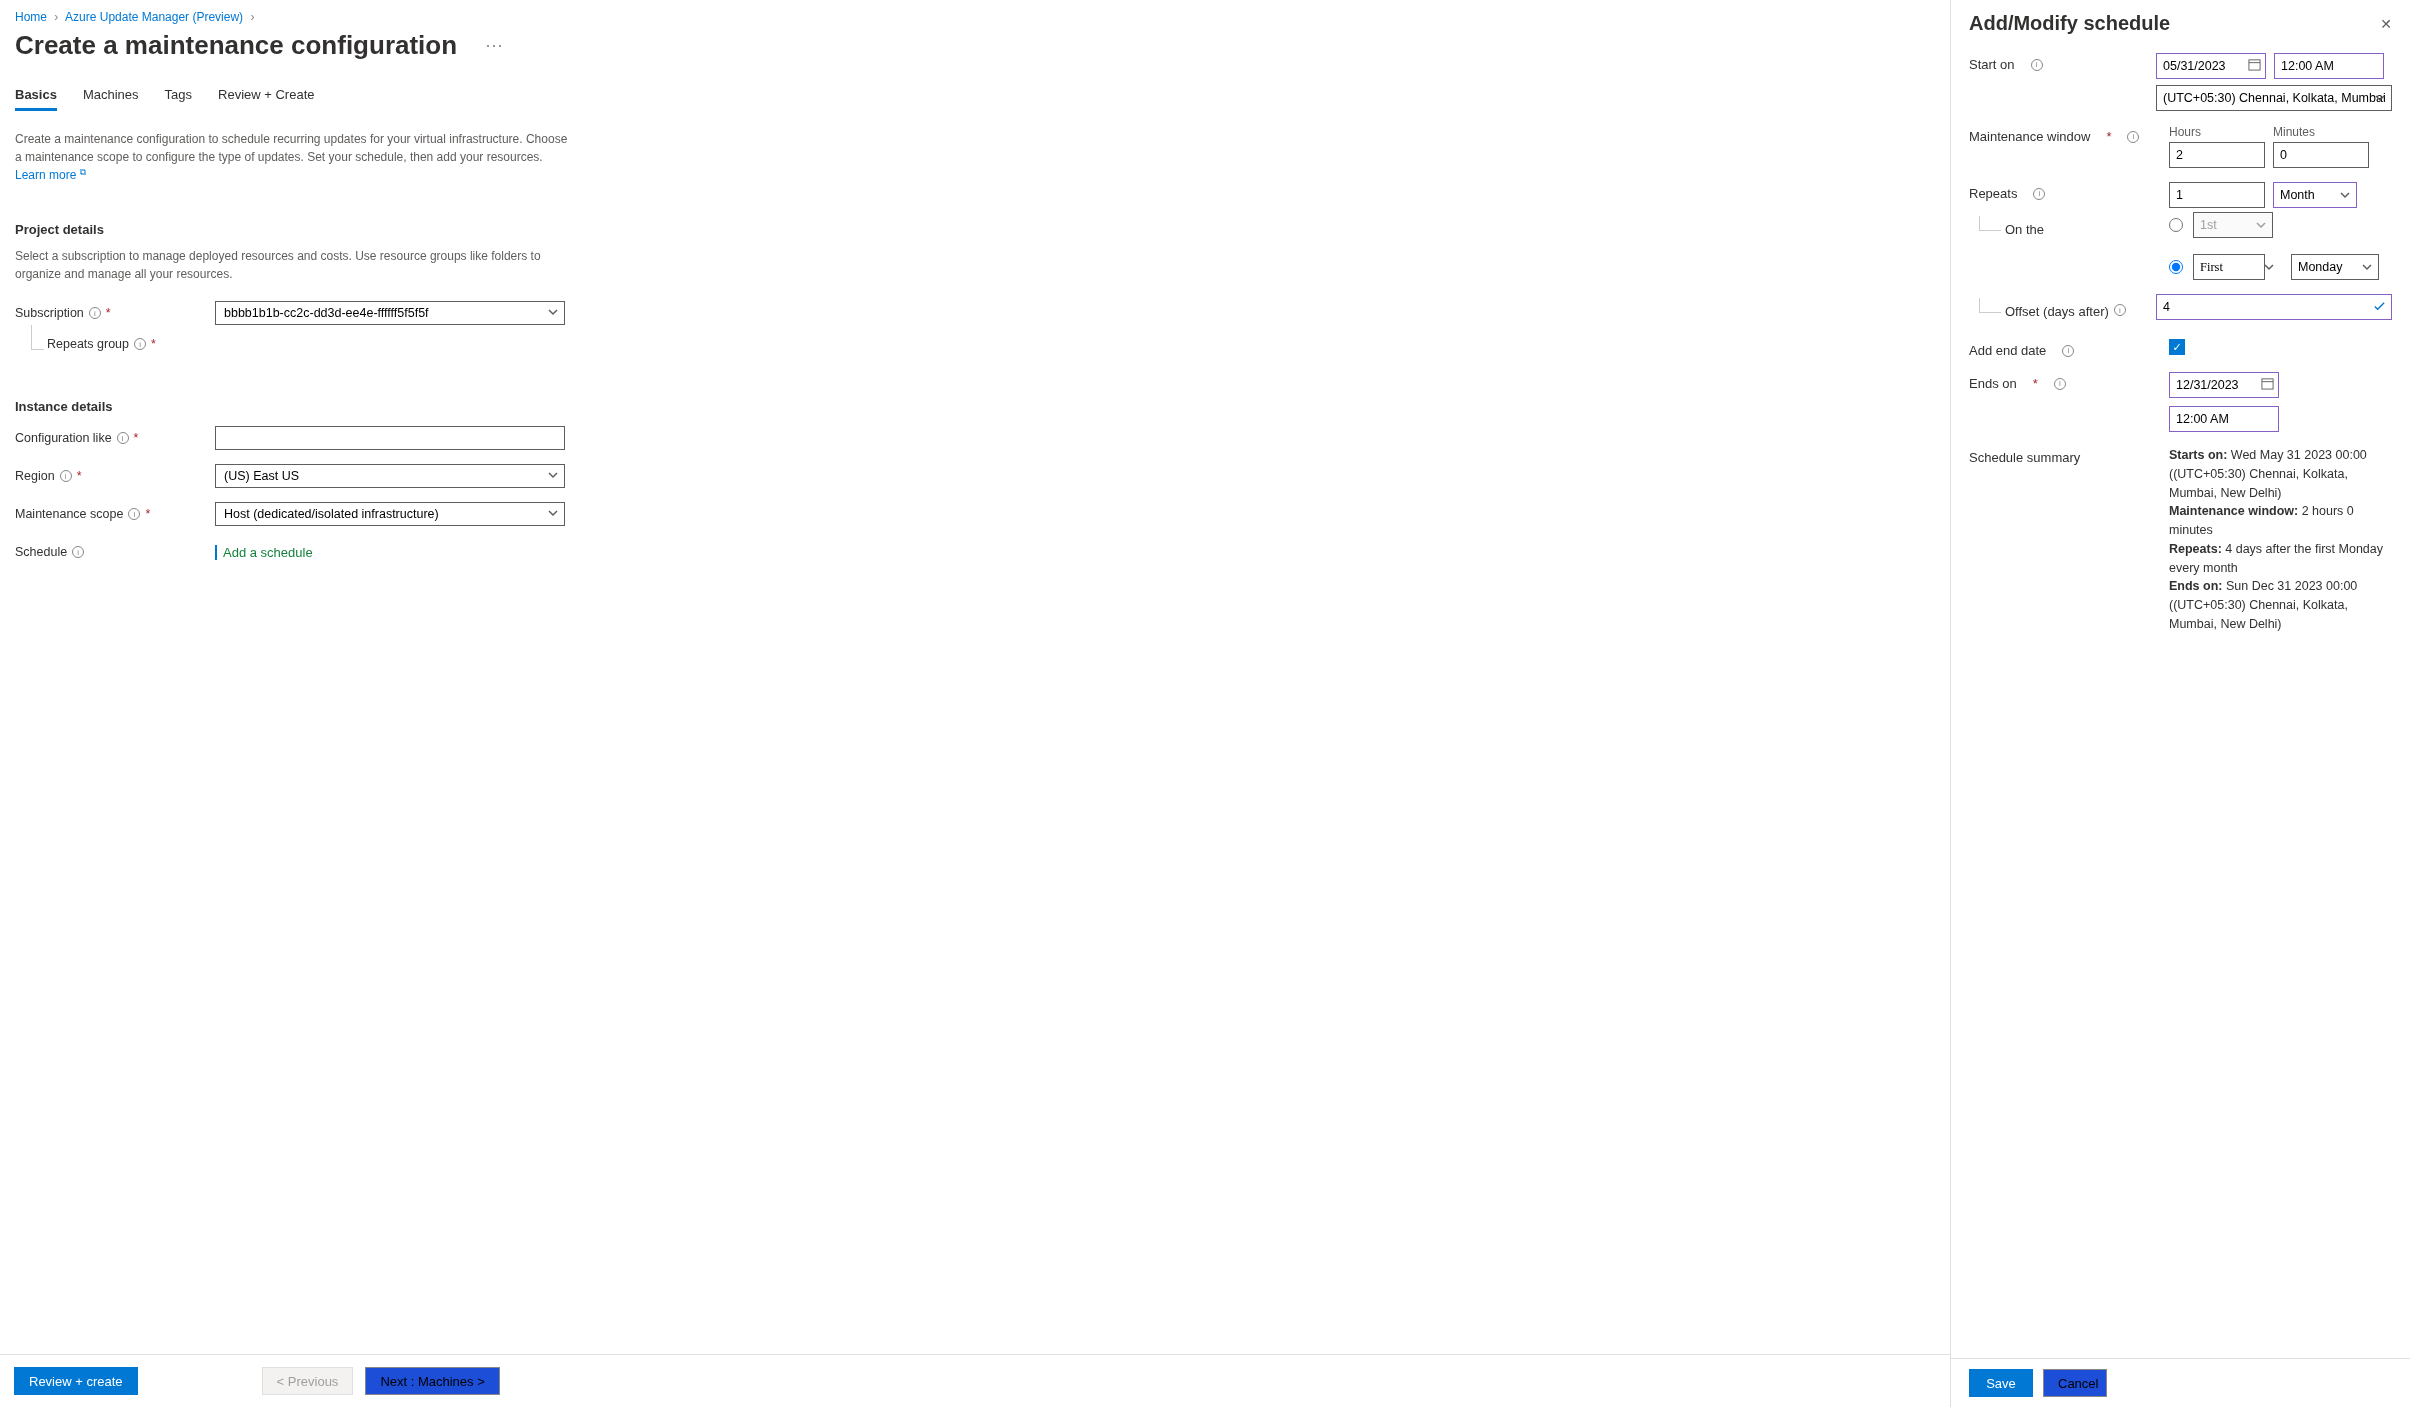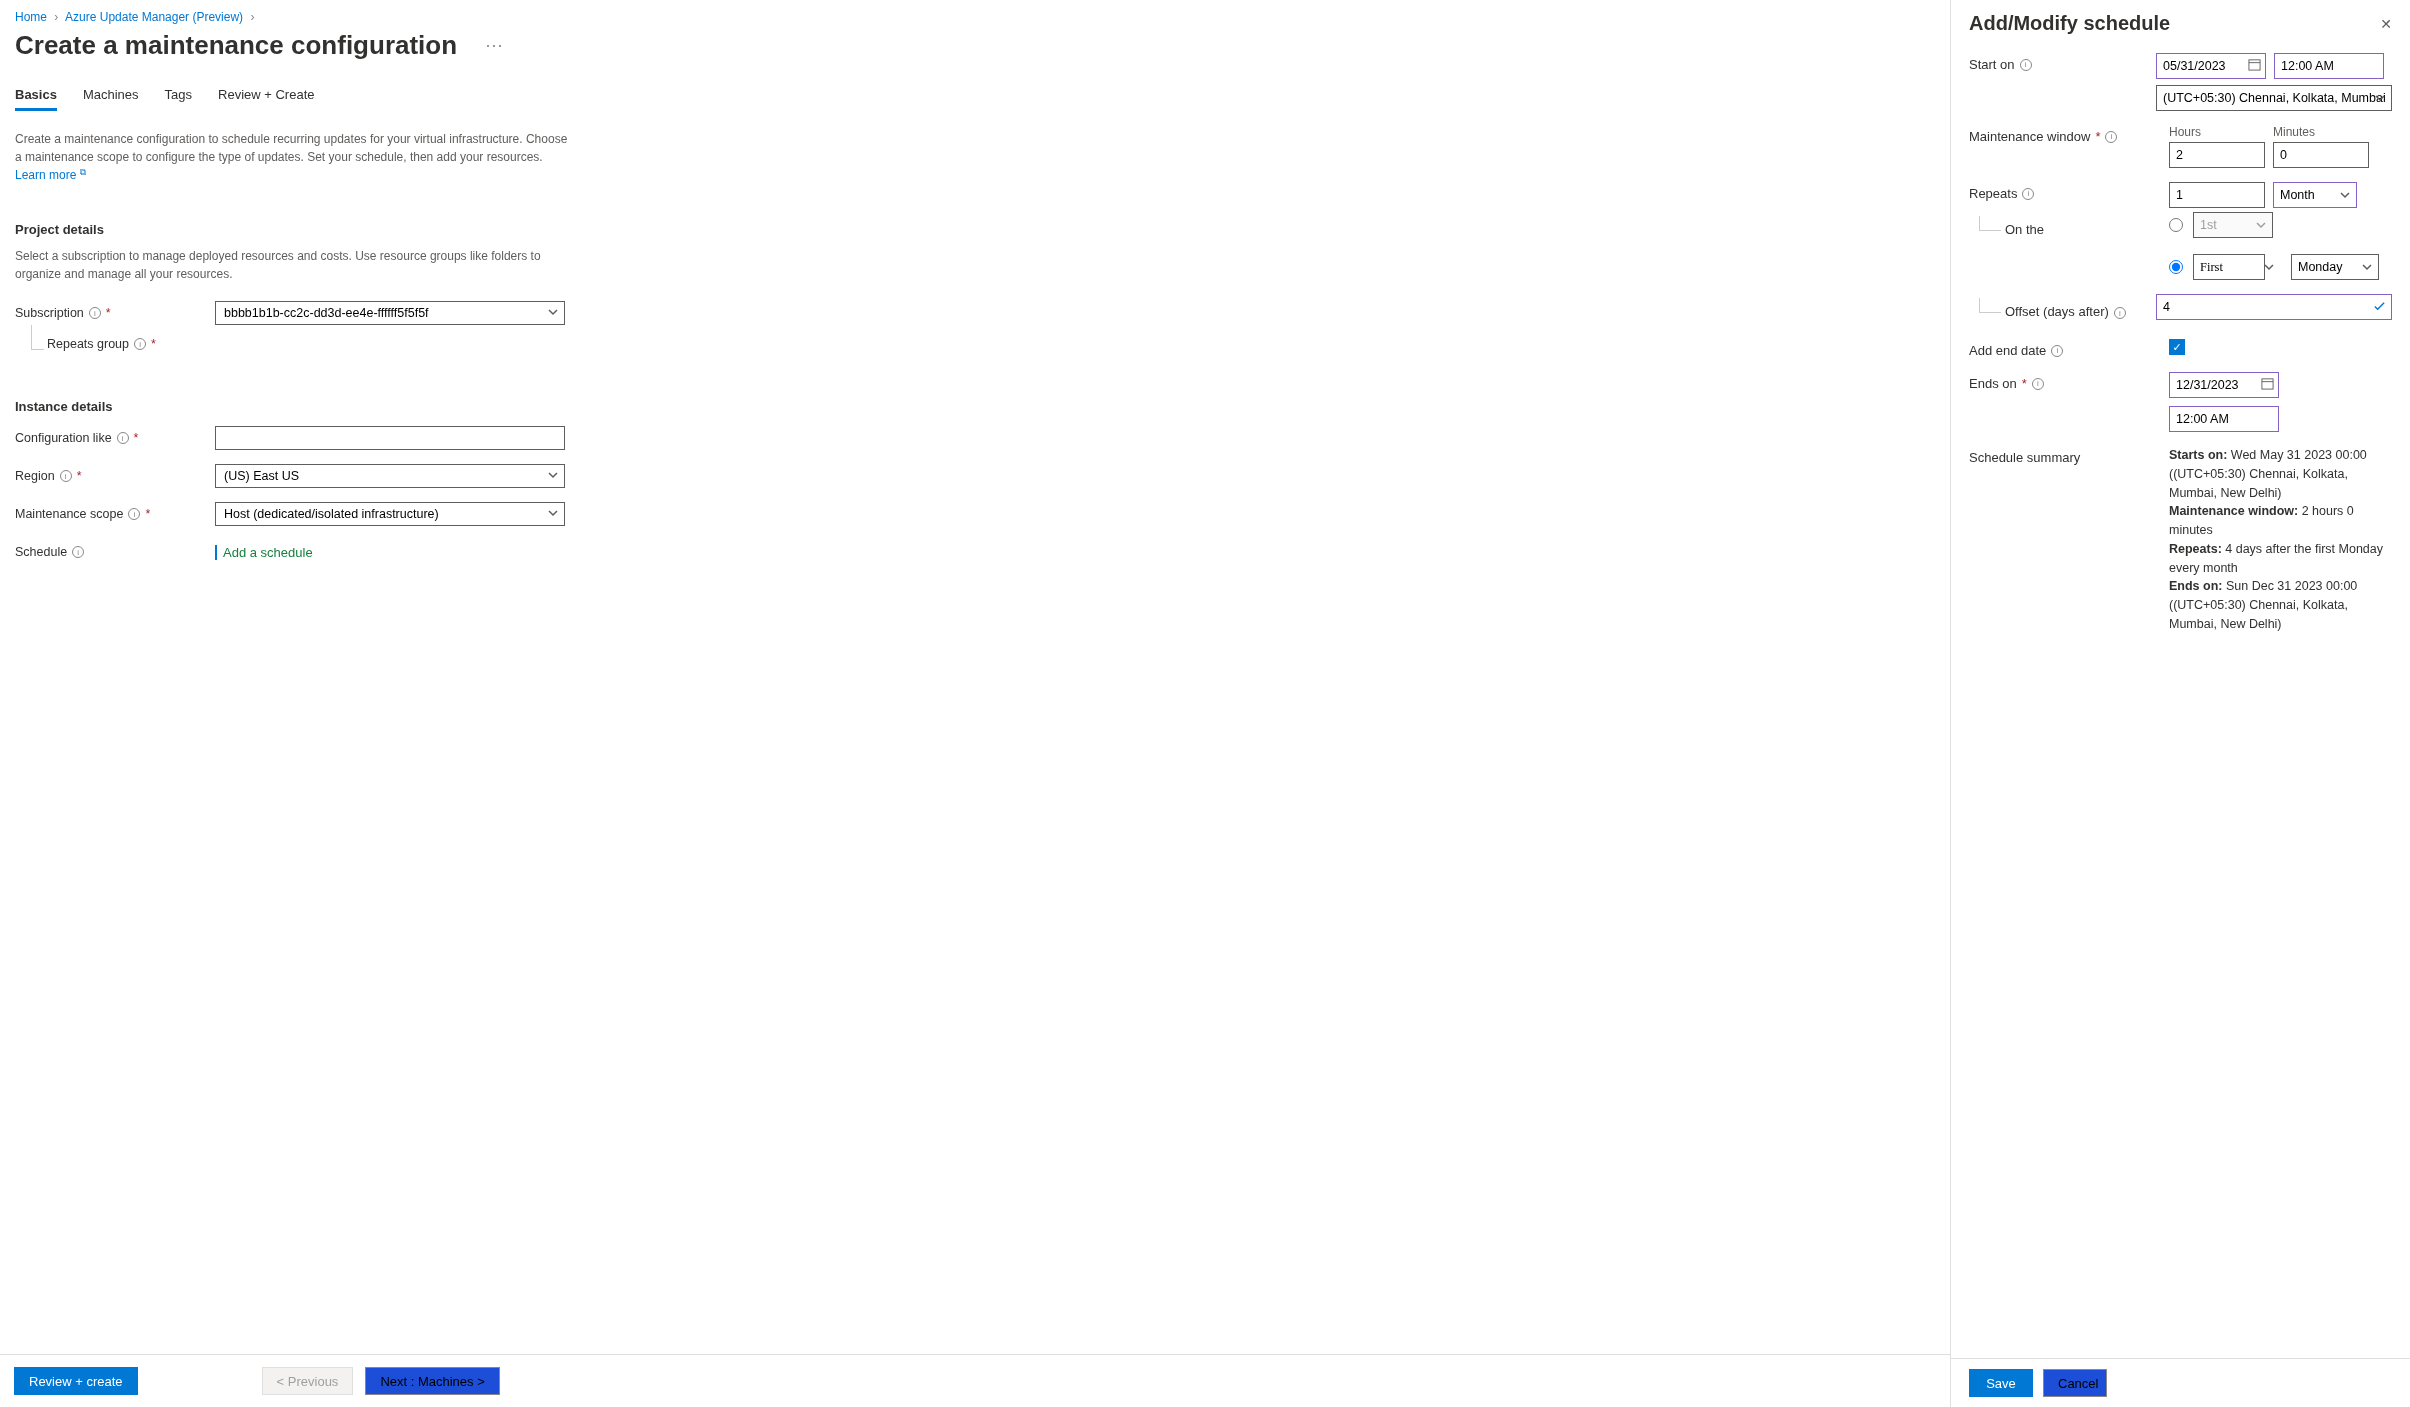--- a/index.html
+++ b/index.html
@@ -38,40 +38,40 @@
 .btn.disabled { background: #f3f2f1; color: #a19f9d; border-color: #e1dfdd; }
 .spacer { width: 100px; }
 
 
 .panel { width: 460px; border-left: 1px solid #e1dfdd; display: flex; flex-direction: column; background: #fff; }
 .panel-header { display: flex; justify-content: space-between; align-items: center; padding: 12px 18px 8px 18px; }
 .panel-header h2 { font-size: 20px; font-weight: 600; }
 .close-btn { cursor: pointer; font-size: 14px; color: #605e5c; }
 .panel-body { flex: 1; overflow-y: auto; padding: 10px 18px; }
 .p-row { display: flex; align-items: flex-start; margin-bottom: 14px; }
-.p-label { width: 200px; font-size: 13px; color: #323130; display: flex; align-items: center; gap: 5px; padding-top: 4px; }
+.p-label { width: 200px; font-size: 13px; color: #323130; display: flex; align-items: center; gap: 16px; padding-top: 4px; }
 .p-controls { flex: 1; display: flex; gap: 8px; flex-wrap: wrap; }
 .p-input { height: 26px; padding: 2px 6px; font-size: 12.5px; border: 1px solid #605e5c; }
 .p-input.date { width: 110px; padding-right: 22px; }
 .p-input.time { width: 110px; }
 .p-input.wide { width: 236px; }
 .p-input.num { width: 96px; }
 .p-select-wrap { position: relative; display: inline-block; }
 .p-select-wrap .chev { right: 6px; top: 7px; }
 .p-select-wrap.purple .p-input { border-color: #8661c5; }
 .cal-icon { position: absolute; right: 5px; top: 5px; pointer-events: none; }
 .cal-icon svg { width: 13px; height: 13px; }
 .sub-label { font-size: 12px; color: #605e5c; margin-bottom: 3px; }
 .col { display: flex; flex-direction: column; }
 .radio-row { display: flex; align-items: center; gap: 10px; margin-bottom: 8px; }
 .radio-row input[type=radio] { width: 14px; height: 14px; }
 .radio-row .p-input { height: 26px; }
 .repeat-tree { position: relative; padding-left: 36px; }
 .repeat-tree::before { content: ''; position: absolute; left: 10px; top: 0; bottom: 12px; border-left: 1px solid #ccc; }
-.tree-item { position: relative; display:flex; align-items:flex-end; gap:5px; font-size: 13px; padding: 6px 0; }
+.tree-item { position: relative; display:flex; align-items:flex-start; gap:5px; font-size: 13px; padding: 6px 0; }
 .tree-item::before { content: ''; position: absolute; left: -26px; top: 14px; width: 22px; border-top: 1px solid #ccc; }
 .checkbox { width: 16px; height: 16px; background: #0078d4; display: inline-flex; align-items: center; justify-content: center; color: #fff; font-size: 11px; }
 .summary-block { font-size: 12.5px; line-height: 1.5; }
 .summary-block b { font-weight: 600; }
 .panel-footer { border-top: 1px solid #e1dfdd; padding: 10px 18px; display: flex; gap: 10px; }
 .check-icon { position:absolute; right:6px; top:6px; }
 .check-icon svg { width:13px; height:13px; stroke:#0078d4; }
 </style>
 </head>
 <body>

